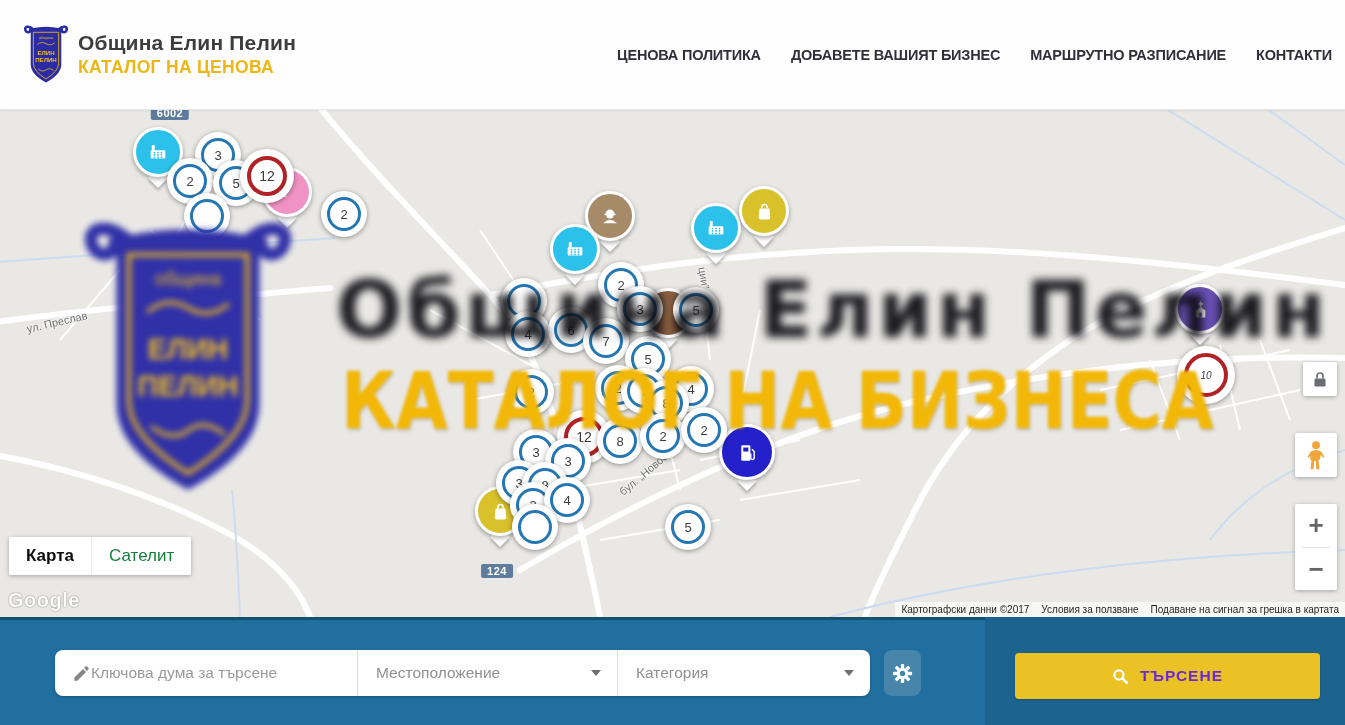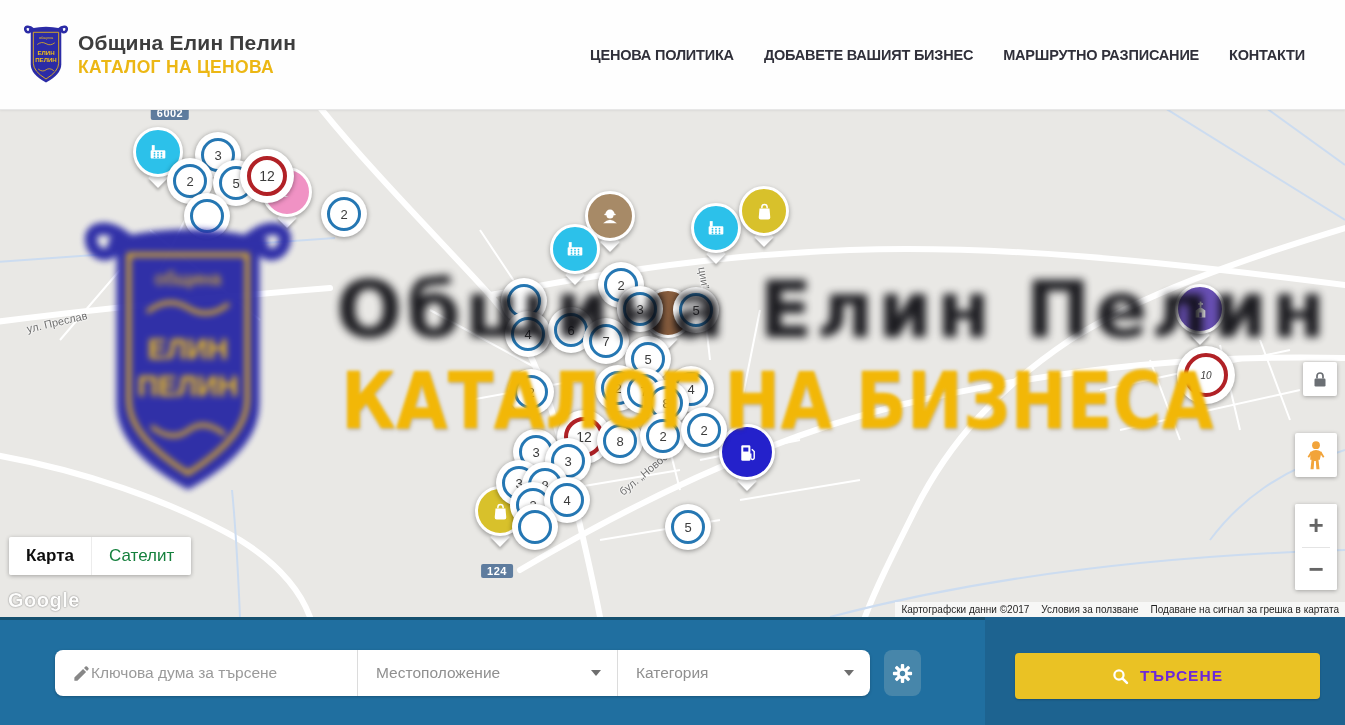--- a/index.html
+++ b/index.html
@@ -9,21 +9,21 @@
 
   
   header { position:absolute; top:0; left:0; width:1345px; height:110px; background:#fefefe;
            border-bottom:1px solid #e7e7e7; box-shadow:0 1px 2px rgba(0,0,0,.06);
            display:flex; align-items:center; z-index:50; }
   .brand { display:flex; align-items:center; margin-left:24px; cursor:pointer; }
   .logo-crest { width:44px; height:62px; }
   .brand-text { margin-left:10px; }
   .brand-title { font-size:21px; font-weight:bold; color:#3d3d3d; letter-spacing:.2px; }
   .brand-subtitle { font-size:17.5px; font-weight:bold; color:#ecb714; margin-top:2px; letter-spacing:.3px; }
-  nav { margin-left:auto; margin-right:40px; display:flex; gap:30px; }
+  nav { margin-left:auto; margin-right:13px; display:flex; gap:30px; }
   nav a { font-size:14.5px; font-weight:bold; color:#30303a; text-decoration:none;
           letter-spacing:-0.2px; cursor:pointer; white-space:nowrap; }
 
   
   .map { position:absolute; top:110px; left:0; width:1345px; height:507px;
          background:#e9e8e5; overflow:hidden; cursor:grab; }
   .roads { position:absolute; top:0; left:0; z-index:1; }
   .labels-layer, .markers-layer { position:absolute; inset:0; z-index:2; pointer-events:none; }
   .markers-layer { z-index:3; }
   .markers-layer > * { pointer-events:auto; }

